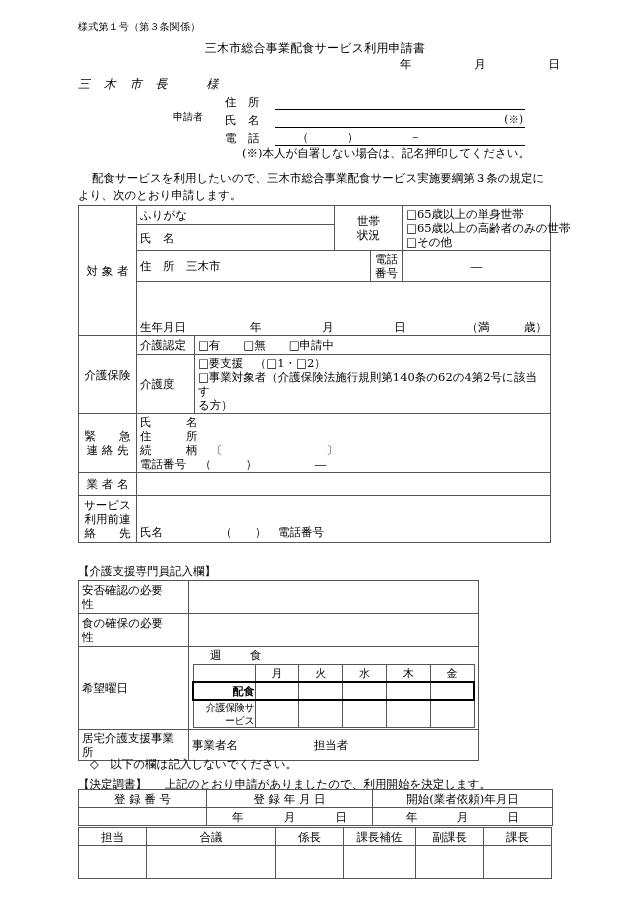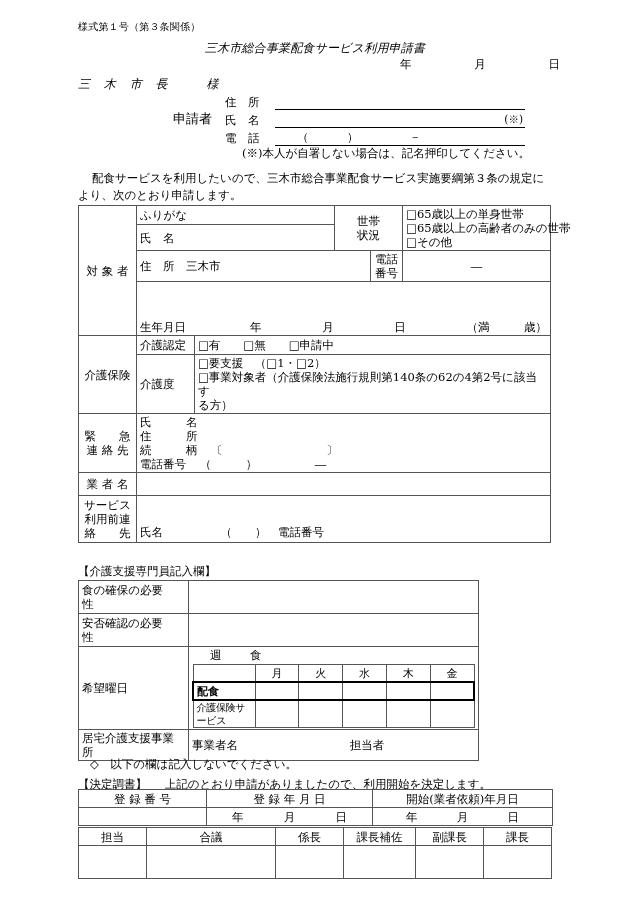--- a/index.html
+++ b/index.html
@@ -32,21 +32,20 @@
     white-space: nowrap;
   }
   .doc-title {
     position: absolute;
     left: 0; top: 40px;
     width: 630px;
     text-align: center;
     font-size: 12px;
     letter-spacing: 0.2px;
     white-space: nowrap;
-    font-style: italic;
   }
   .date-line {
     position: absolute;
     left: 400px; top: 57px;
     width: 160px;
     font-size: 11.5px;
     display: flex;
     justify-content: space-between;
   }
   .date-line span { display: inline-block; }
@@ -68,21 +67,21 @@
   .ap-row {
     display: flex;
     align-items: flex-end;
     height: 18px;
     position: relative;
   }
   .ap-label-outer {
     position: absolute;
     left: -52px;
     top: 18px;
-    font-size: 13px;
+    font-size: 10px;
     white-space: nowrap;
   }
   .ap-key {
     width: 46px;
     font-size: 11.5px;
     display: flex;
     justify-content: space-between;
     padding-right: 4px;
     flex: none;
   }
@@ -192,21 +191,21 @@
     margin-top: 2px;
   }
   table.week td {
     border: 1px solid #555;
     height: 14px;
     text-align: center;
     padding: 0;
     line-height: 13px;
   }
   table.week td.rowhead {
-    text-align: left;
+    text-align: right;
     padding-left: 3px;
     font-size: 10px;
   }
   table.week tr.thick td {
     border-top: 2px solid #000;
     border-bottom: 2px solid #000;
     font-size: 11px;
     font-weight: bold;
   }
   table.week tr.thick td:first-child { border-left: 2px solid #000; }
@@ -410,28 +409,28 @@
   <div class="cm-head">【介護支援専門員記入欄】</div>
 
   <table class="grid" id="cm-table">
     <colgroup>
       <col style="width:110px">
       <col style="width:290px">
     </colgroup>
     <tbody>
       <tr>
         <td class="vt" style="height:30px">
+          <div>安否確認の必要</div>
+          <div>性</div>
+        </td>
+        <td></td>
+      </tr>
+      <tr>
+        <td class="vt" style="height:30px">
           <div>食の確保の必要</div>
-          <div>性</div>
-        </td>
-        <td></td>
-      </tr>
-      <tr>
-        <td class="vt" style="height:30px">
-          <div>安否確認の必要</div>
           <div>性</div>
         </td>
         <td></td>
       </tr>
       <tr>
         <td class="vt">希望曜日</td>
         <td class="vt week-wrap" style="height:62px">
           <div class="week-top">
             <span class="g">週</span><span>食</span>
           </div>
@@ -476,21 +475,21 @@
           </table>
         </td>
       </tr>
       <tr>
         <td class="vt" style="height:28px">
           <div>居宅介護支援事業</div>
           <div>所</div>
         </td>
         <td class="vt">
           <span>事業者名</span>
-          <span style="margin-left:108px">担当者</span>
+          <span style="margin-left:72px">担当者</span>
         </td>
       </tr>
     </tbody>
   </table>
 
   <div class="notice">◇　以下の欄は記入しないでください。</div>
 
   <div class="decision-head">
     <span>【決定調書】</span>
     <span style="margin-left:14px">上記のとおり申請がありましたので、利用開始を決定します。</span>

